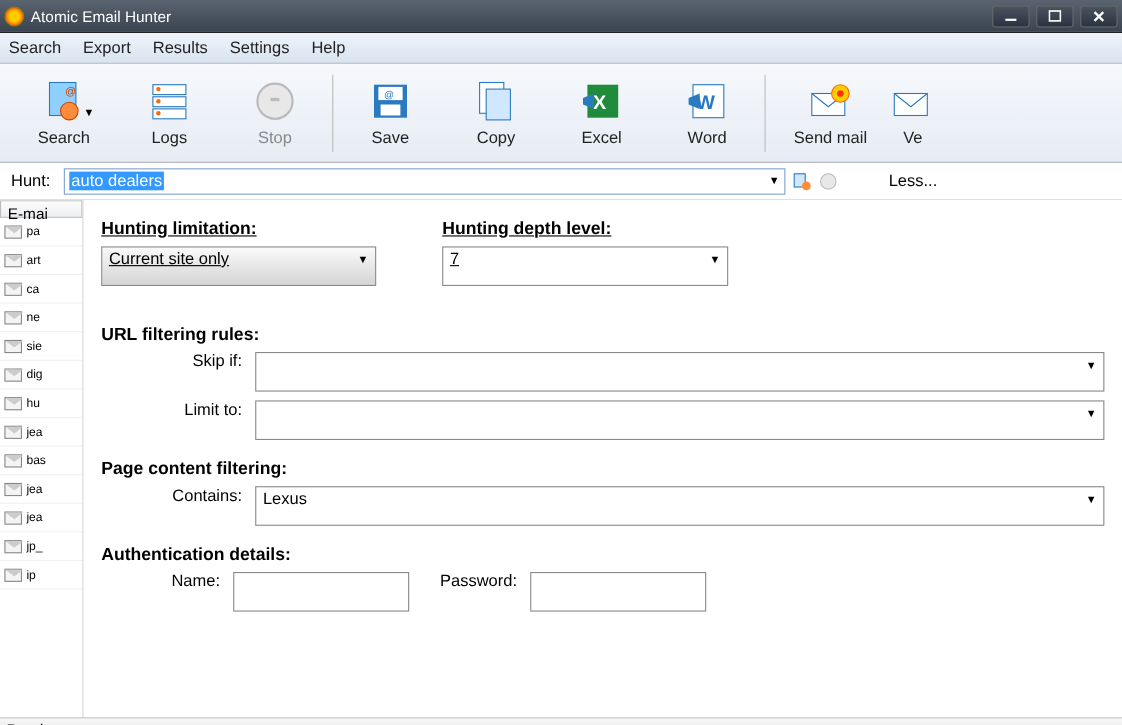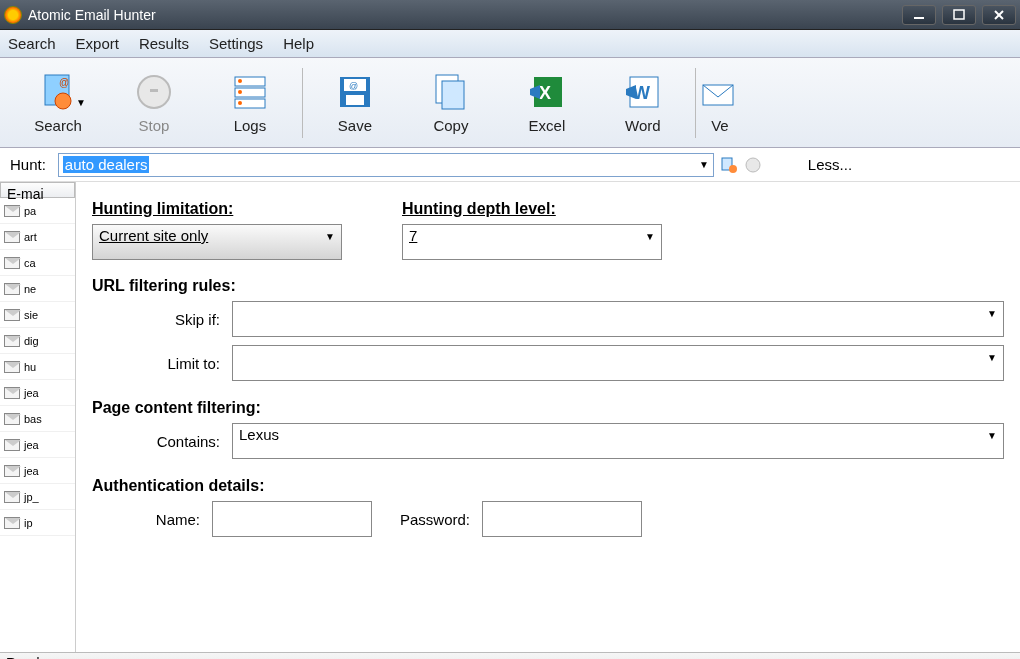--- a/index.html
+++ b/index.html
@@ -31,21 +31,21 @@
 
 .content { display: flex; height: 470px; }
 .sidebar { width: 76px; border-right: 1px solid #ccc; background: #fff; overflow: hidden; }
 .sidebar .colhead { height: 16px; border: 1px solid #bbb; background: linear-gradient(#fdfdfd,#eceef1); font-size: 14px; padding: 3px 6px; }
 .sideitem { display: flex; align-items: center; gap: 4px; height: 26px; padding: 0 4px; font-size: 11px; border-bottom: 1px solid #f0f0f0; }
 .mailico { width: 16px; height: 12px; background: #f4f4f4; border: 1px solid #888; position: relative; flex-shrink: 0; }
 .mailico::before { content: ""; position: absolute; left: 0; top: 0; border-left: 8px solid transparent; border-right: 8px solid transparent; border-top: 6px solid #ccc; }
 
 .panel { flex: 1; background: #fff; padding: 10px 16px 0 16px; font-size: 16px; overflow: hidden; }
 .section-title { font-weight: bold; margin: 8px 0 6px; }
-.row { display: flex; align-items: center; margin-bottom: 8px; }
+.row { display: flex; align-items: flex-start; margin-bottom: 8px; }
 .row label { width: 140px; text-align: right; padding-right: 12px; font-size: 15px; }
 .dropdown, .textinput { height: 36px; border: 1px solid #888; background: #fff; padding: 2px 6px; font-size: 15px; position: relative; }
 .dropdown .arrow { position: absolute; right: 6px; top: 6px; font-size: 10px; }
 .grad { background: linear-gradient(#fafafa,#d4d4d4); }
 .combo { flex: 1; }
 
 .statusbar { height: 22px; border-top: 1px solid #bbb; background: linear-gradient(#f6f6f6,#e6e6e6); font-size: 14px; padding: 2px 6px; }
 
 svg { display: block; }
 </style>
@@ -88,42 +88,42 @@
     <div class="ico">
         <svg width="42" height="42">
           <rect x="8" y="4" width="24" height="30" fill="#8fd0ff" stroke="#2a7ac0"></rect>
           <circle cx="26" cy="30" r="8" fill="#ff8c3a" stroke="#cc4400"></circle>
           <text x="22" y="15" font-size="10" fill="#cc4400">@</text>
         </svg>
       </div>
     <span>Search</span>
   </div>
   <div class="caret">▼</div>
-  <div class="tbtn disabled">
-    <div class="ico">
-        <svg width="42" height="42">
-          <circle cx="21" cy="21" r="16" fill="#e8e8e8" stroke="#bbb" stroke-width="2"></circle>
-          <rect x="17" y="18" width="8" height="3" fill="#bbb"></rect>
-        </svg>
-      </div>
-    <span>Stop</span>
-  </div>
   <div class="tbtn">
     <div class="ico">
         <svg width="42" height="42">
           <rect x="6" y="6" width="30" height="9" fill="#fff" stroke="#2a7ac0"></rect>
           <rect x="6" y="17" width="30" height="9" fill="#fff" stroke="#2a7ac0"></rect>
           <rect x="6" y="28" width="30" height="9" fill="#fff" stroke="#2a7ac0"></rect>
           <circle cx="11" cy="10" r="2" fill="#ff6600"></circle>
           <circle cx="11" cy="21" r="2" fill="#ff6600"></circle>
           <circle cx="11" cy="32" r="2" fill="#ff6600"></circle>
         </svg>
       </div>
     <span>Logs</span>
   </div>
+  <div class="tbtn disabled">
+    <div class="ico">
+        <svg width="42" height="42">
+          <circle cx="21" cy="21" r="16" fill="#e8e8e8" stroke="#bbb" stroke-width="2"></circle>
+          <rect x="17" y="18" width="8" height="3" fill="#bbb"></rect>
+        </svg>
+      </div>
+    <span>Stop</span>
+  </div>
   <div class="sep"></div>
   <div class="tbtn">
     <div class="ico">
         <svg width="42" height="42">
           <rect x="6" y="6" width="30" height="30" fill="#2a7ac0"></rect>
           <rect x="10" y="8" width="22" height="12" fill="#fff"></rect>
           <text x="15" y="18" font-size="9" fill="#2a7ac0">@</text>
           <rect x="12" y="24" width="18" height="10" fill="#fff"></rect>
         </svg>
       </div>
@@ -152,20 +152,31 @@
     <div class="ico">
         <svg width="42" height="42">
           <rect x="8" y="6" width="28" height="30" fill="#fff" stroke="#2a7ac0"></rect>
           <text x="11" y="28" font-size="18" font-weight="bold" fill="#2a7ac0">W</text>
           <polygon points="4,18 14,14 14,28 4,24" fill="#2a7ac0"></polygon>
         </svg>
       </div>
     <span>Word</span>
   </div>
   <div class="sep"></div>
+  <div class="tbtn" style="width:110px">
+    <div class="ico">
+        <svg width="42" height="42">
+          <rect x="4" y="14" width="30" height="20" fill="#fff" stroke="#2a7ac0"></rect>
+          <polyline points="4,14 19,26 34,14" fill="none" stroke="#2a7ac0"></polyline>
+          <circle cx="30" cy="14" r="8" fill="#ffcc00" stroke="#ff6600"></circle>
+          <circle cx="30" cy="14" r="3" fill="#ff3300"></circle>
+        </svg>
+      </div>
+    <span>Send mail</span>
+  </div>
   <div class="tbtn" style="width:40px">
     <div class="ico">
         <svg width="42" height="42">
           <rect x="4" y="14" width="30" height="20" fill="#fff" stroke="#2a7ac0"></rect>
           <polyline points="4,14 19,26 34,14" fill="none" stroke="#2a7ac0"></polyline>
         </svg>
       </div>
     <span>Ve</span>
   </div>
 </div>
@@ -258,21 +269,21 @@
         </div>
       </div>
       <div>
         <div class="section-title">Hunting depth level:</div>
         <div class="dropdown" style="width:260px">
           <span>7</span><span class="arrow">▼</span>
         </div>
       </div>
     </div>
 
-    <div class="section-title" style="margin-top:17px">URL filtering rules:</div>
+    <div class="section-title" style="margin-top:36px">URL filtering rules:</div>
     <div class="row">
       <label>Skip if:</label>
       <div class="dropdown combo">
           <span class="arrow">▼</span>
         </div>
     </div>
     <div class="row">
       <label>Limit to:</label>
       <div class="dropdown combo">
           <span class="arrow">▼</span>

